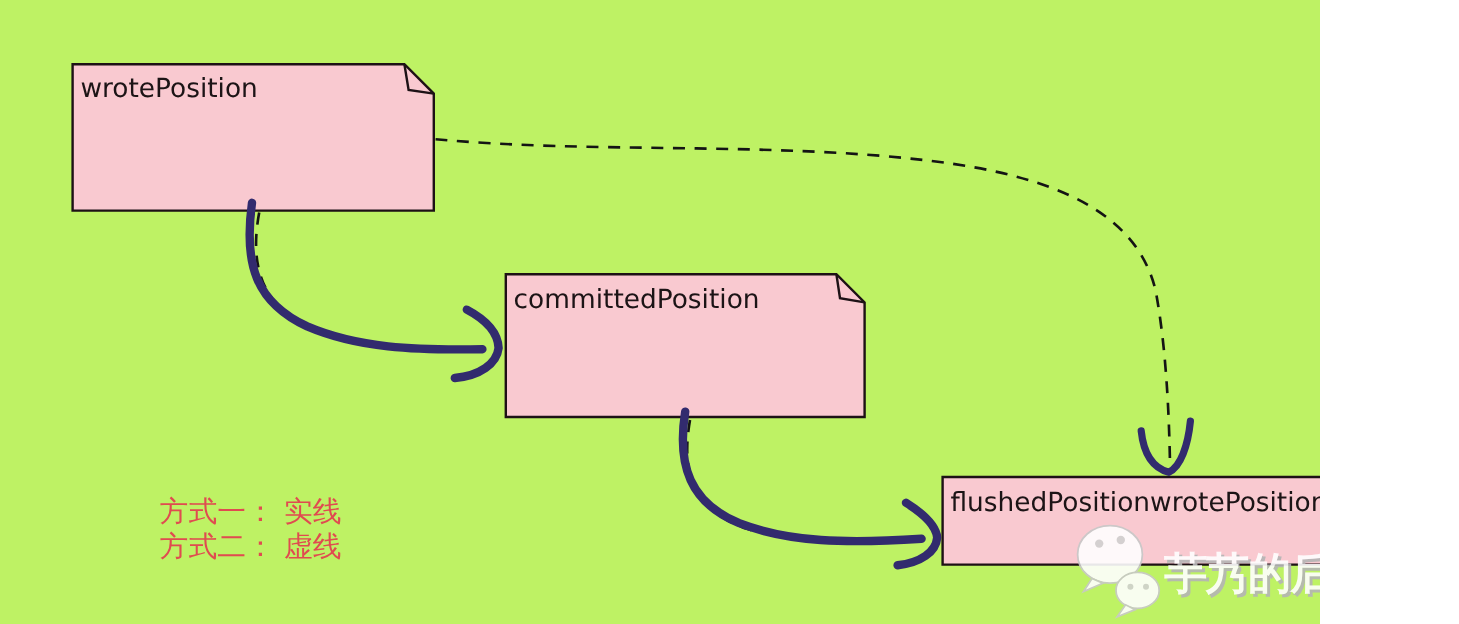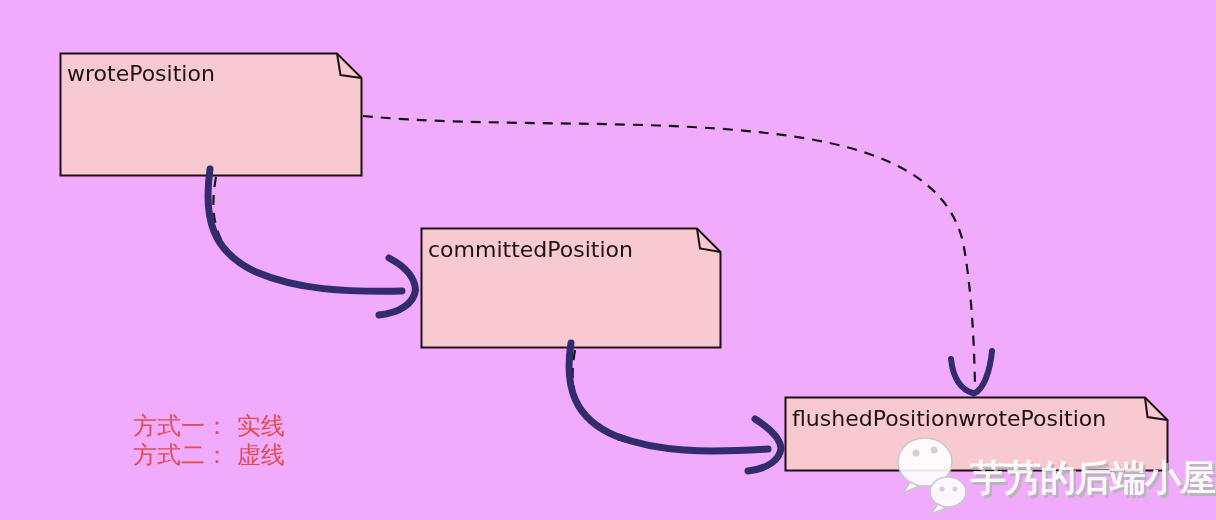--- a/index.html
+++ b/index.html
@@ -3,23 +3,23 @@
 <meta charset="utf-8">
 <style>
   html, body {
     margin: 0;
     padding: 0;
     background: #ffffff;
     font-family: "DejaVu Sans", "Liberation Sans", sans-serif;
   }
   .page {
     position: relative;
-    width: 1216px;
+    width: 1100px;
     height: 520px;
-    background: #f0abfc;
+    background: #bef264;
     overflow: hidden;
   }
   svg { display: block; }
 
   .note-body {
     fill: #f9c9d0;
     stroke: #1d1115;
     stroke-width: 2;
     stroke-linejoin: miter;
   }

